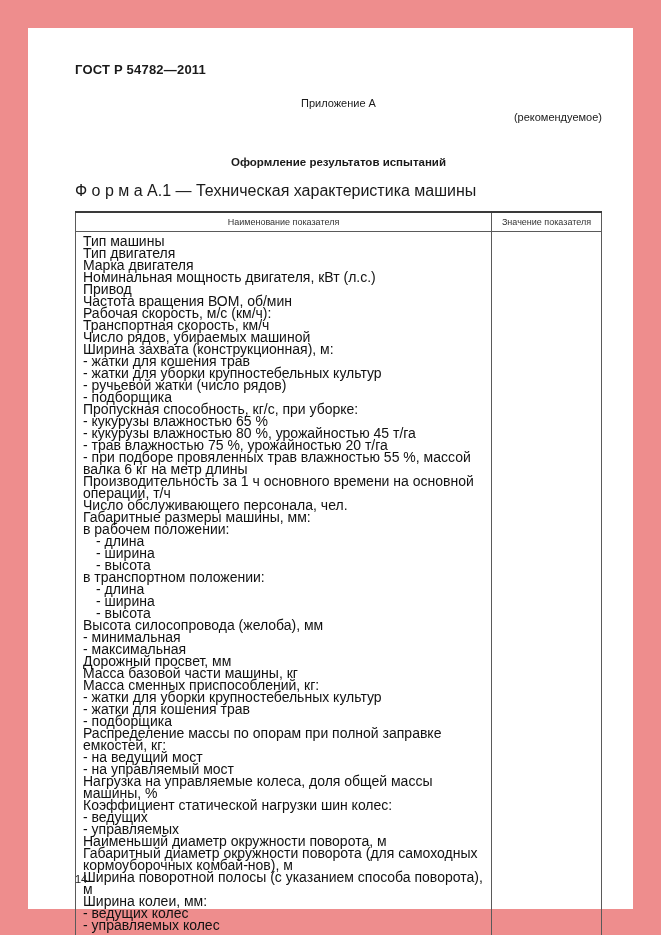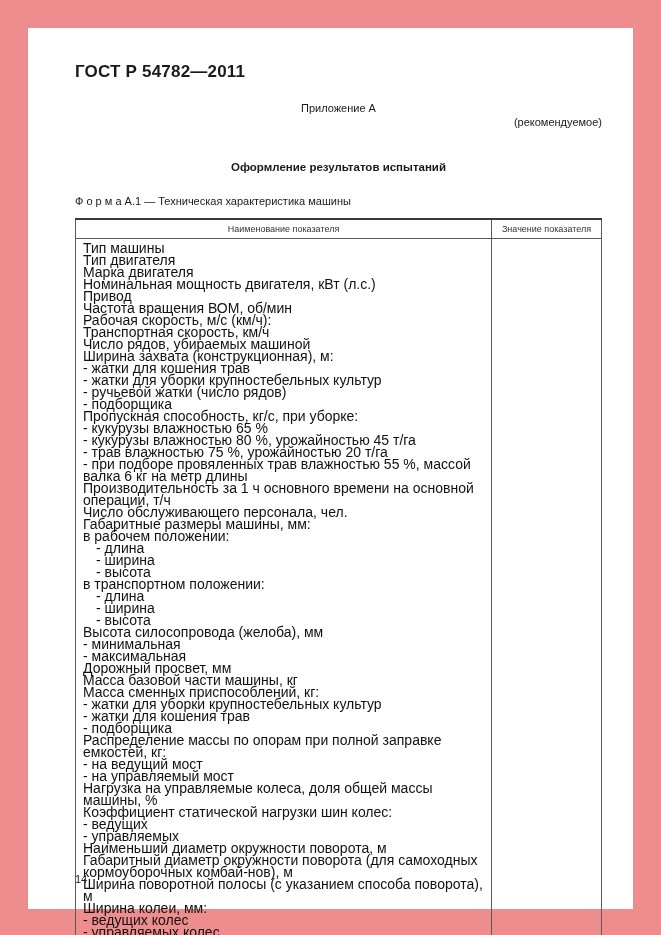--- a/index.html
+++ b/index.html
@@ -12,33 +12,33 @@
   }
   .page {
     position: absolute;
     left: 28px; top: 28px;
     width: 605px; height: 881px;
     background: #ffffff;
     padding: 34px 31px 0 47px;
     color: #1a1a1a;
   }
   .doc-header {
-    font-size: 17px;
+    font-size: 13px;
     font-weight: bold;
     letter-spacing: 0.2px;
   }
   .appendix { text-align: center; font-size: 11px; margin-top: 20px; }
   .appendix-sub { text-align: right; font-size: 11px; margin-top: 2px; }
   .section-title {
     text-align: center;
     font-size: 11.5px;
     font-weight: bold;
     margin-top: 33px;
   }
-  .form-label { font-size: 11px; margin-top: 22px; }
+  .form-label { font-size: 16px; margin-top: 14px; }
   table.spec-table {
     margin-top: 11px;
     border-collapse: collapse;
     width: 527px;
     table-layout: fixed;
   }
   table.spec-table col.c2 { width: 110px; }
   table.spec-table th {
     border: 1px solid #5a5a5a;
     border-top: 2px solid #3a3a3a;

